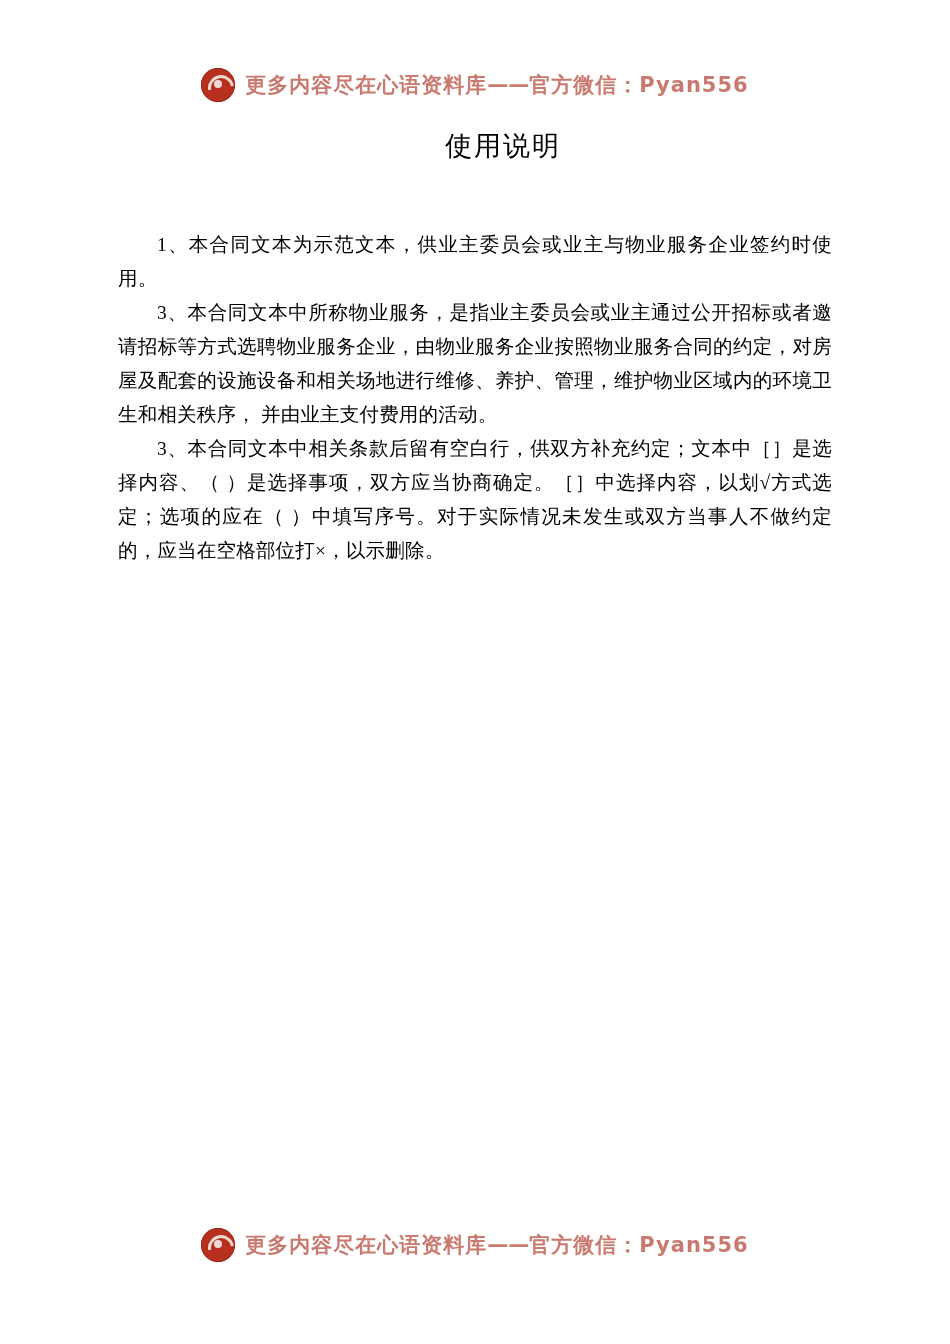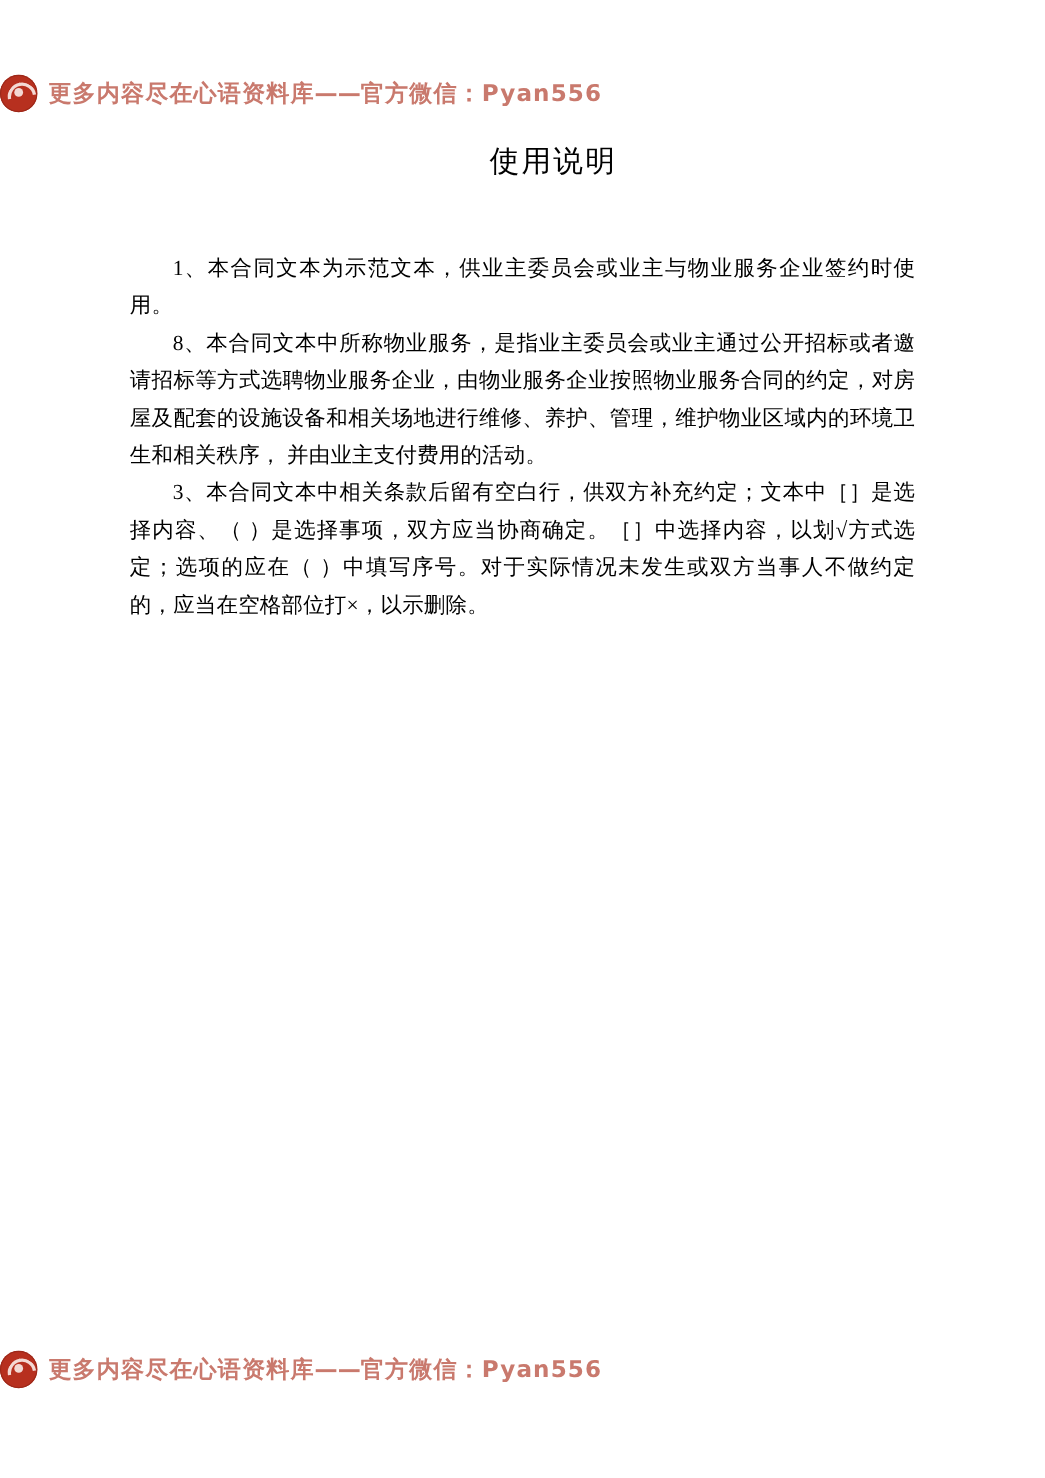--- a/index.html
+++ b/index.html
@@ -21,20 +21,21 @@
     height: 1344px;
     box-sizing: border-box;
   }
 
   
   .watermark {
     position: absolute;
     left: 0;
     width: 950px;
     display: flex;
+    justify-content: center;
     align-items: center;
     gap: 10px;
   }
   .watermark-top { top: 68px; }
   .watermark-bottom { top: 1228px; }
 
   .wm-logo {
     width: 34px;
     height: 34px;
     border-radius: 50%;
@@ -114,21 +115,21 @@
 
   <div class="watermark watermark-top">
     <div class="wm-logo"></div>
     <div class="wm-text"><span>更多内容尽在心语资料库</span><span class="sep">——</span><span>官方微信：Pyan556</span></div>
   </div>
 
   <div class="doc-title">使用说明</div>
 
   <div class="body-copy">
     <p class="para">1、本合同文本为示范文本，供业主委员会或业主与物业服务企业签约时使用。</p>
-    <p class="para">8、本合同文本中所称物业服务，是指业主委员会或业主通过公开招标或者邀请招标等方式选聘物业服务企业，由物业服务企业按照物业服务合同的约定，对房屋及配套的设施设备和相关场地进行维修、养护、管理，维护物业区域内的环境卫生和相关秩序， 并由业主支付费用的活动。</p>
+    <p class="para">3、本合同文本中所称物业服务，是指业主委员会或业主通过公开招标或者邀请招标等方式选聘物业服务企业，由物业服务企业按照物业服务合同的约定，对房屋及配套的设施设备和相关场地进行维修、养护、管理，维护物业区域内的环境卫生和相关秩序， 并由业主支付费用的活动。</p>
     <p class="para">3、本合同文本中相关条款后留有空白行，供双方补充约定；文本中［］是选择内容、（ ）是选择事项，双方应当协商确定。［］中选择内容，以划√方式选定；选项的应在（ ）中填写序号。对于实际情况未发生或双方当事人不做约定的，应当在空格部位打×，以示删除。</p>
   </div>
 
   <div class="watermark watermark-bottom">
     <div class="wm-logo"></div>
     <div class="wm-text"><span>更多内容尽在心语资料库</span><span class="sep">——</span><span>官方微信：Pyan556</span></div>
   </div>
 
 </div>
 

